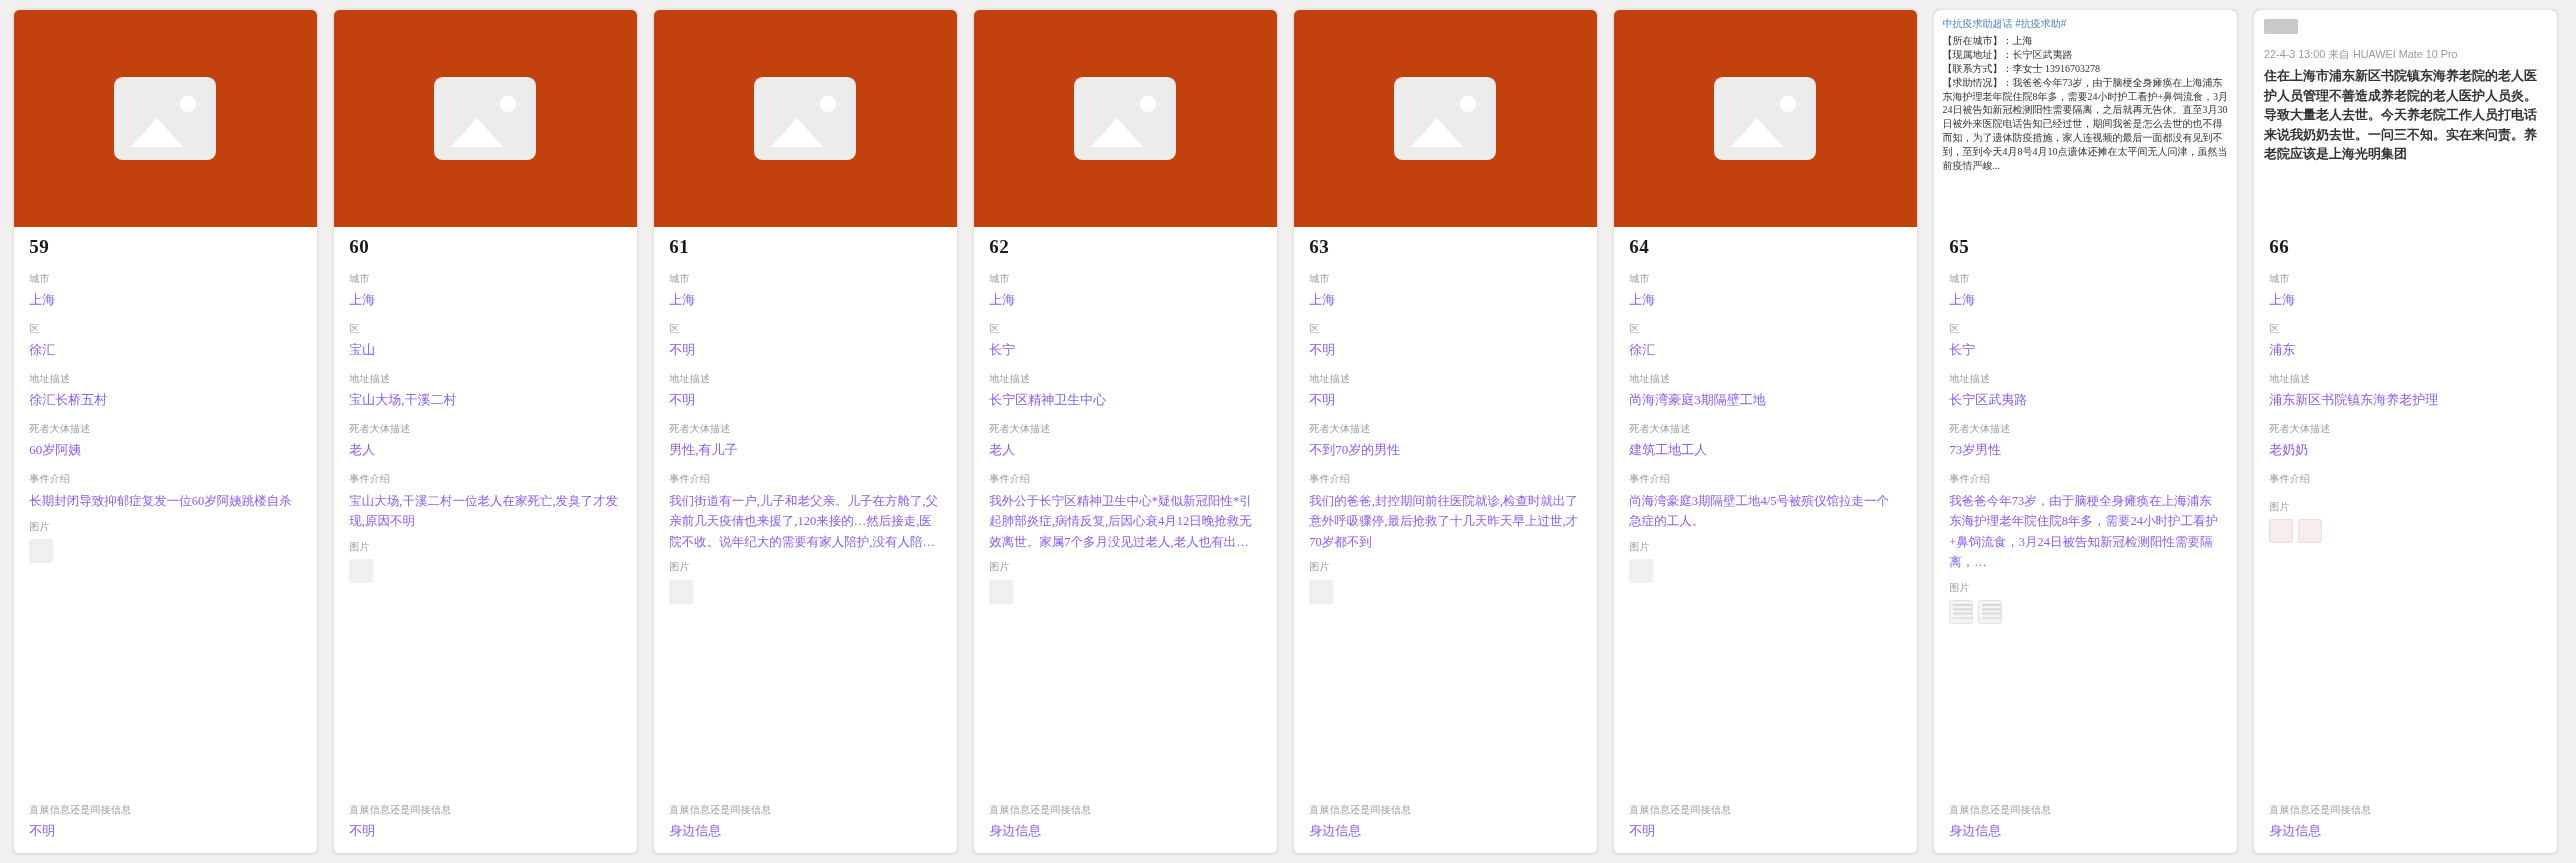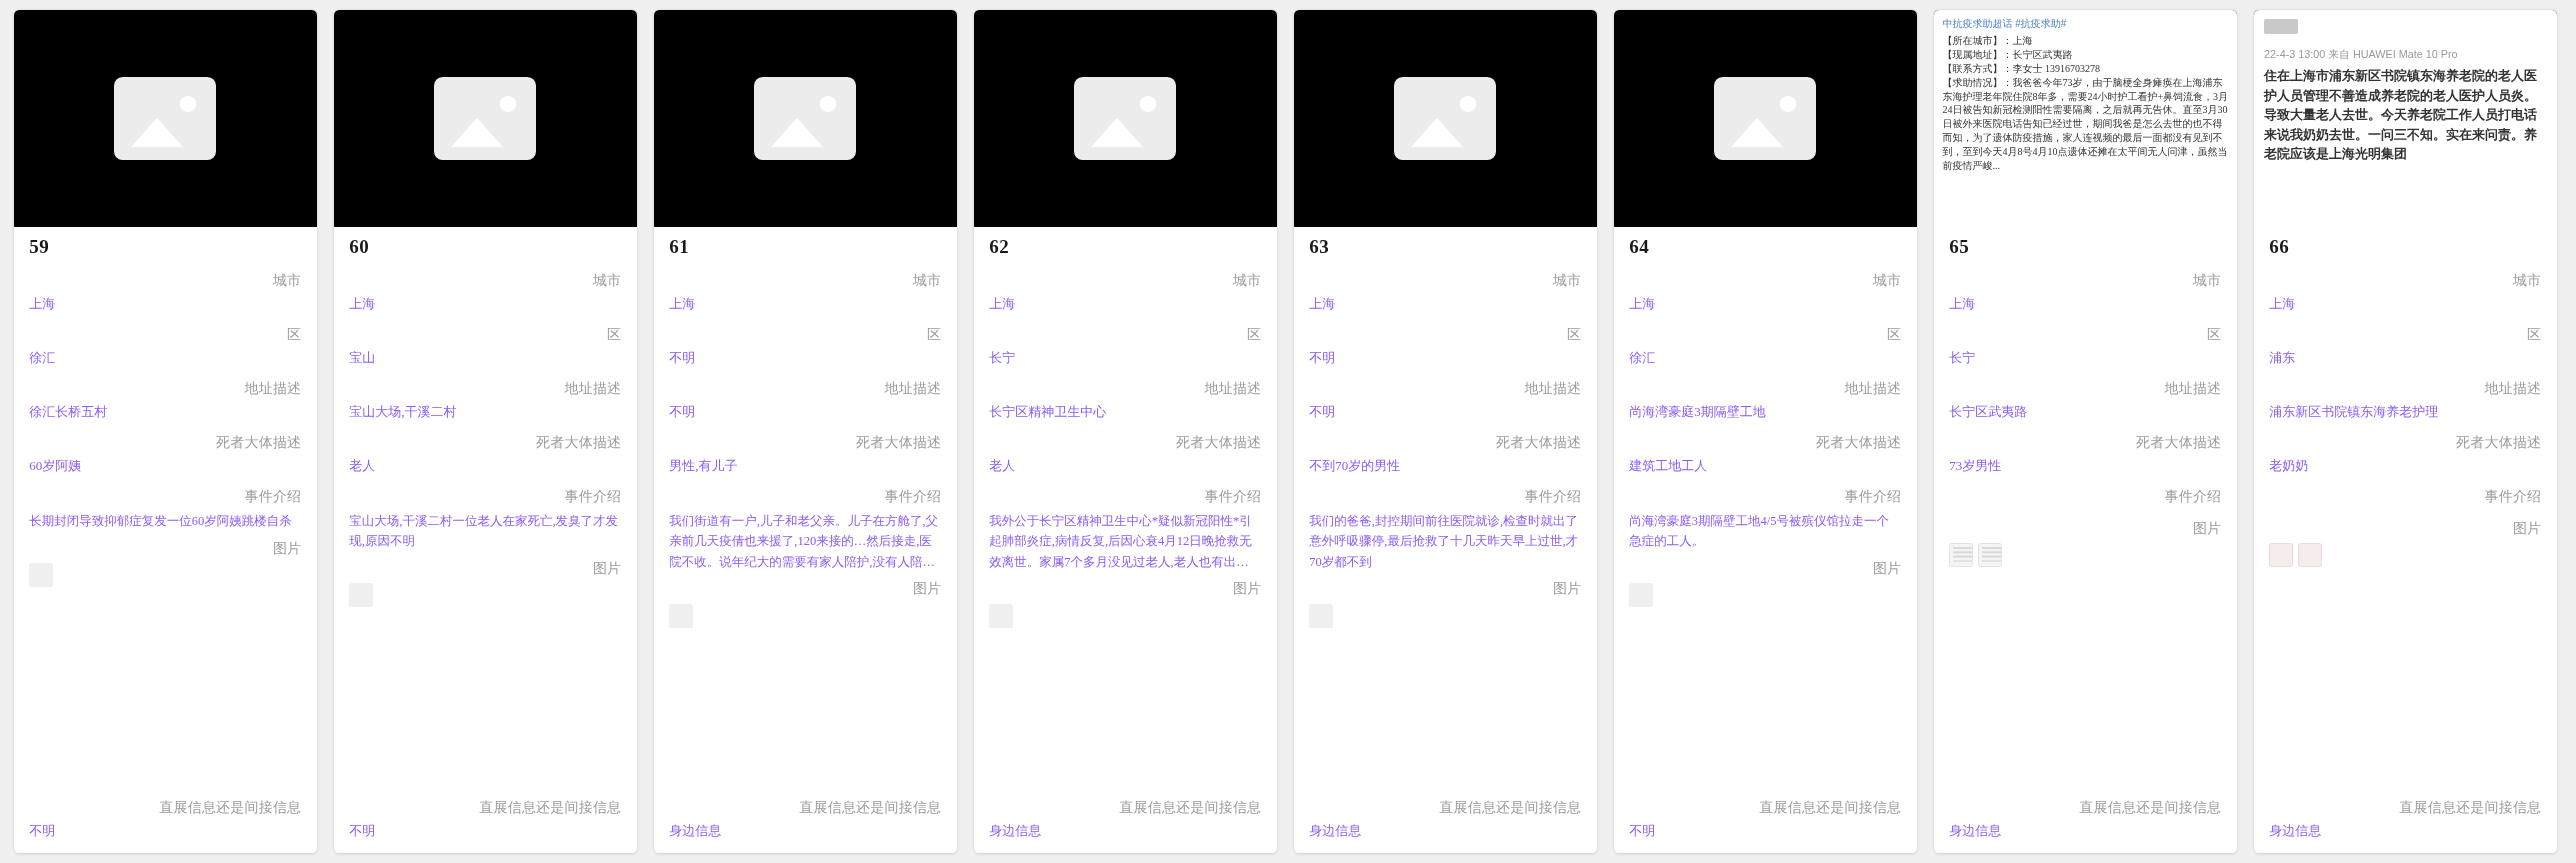--- a/index.html
+++ b/index.html
@@ -26,21 +26,21 @@
     height: 843px;
     position: relative;
     overflow: hidden;
     display: flex;
     flex-direction: column;
   }
   
   .card-media {
     height: 217px;
     flex: 0 0 217px;
-    background: #000000;
+    background: #c2410c;
     position: relative;
     overflow: hidden;
   }
   .ph-wrap {
     width: 100%; height: 100%;
     display: flex; align-items: center; justify-content: center;
   }
   .ph-icon {
     width: 102px; height: 83px;
     background: #ececec;
@@ -99,25 +99,24 @@
   }
   .row-id {
     font-size: 19px;
     font-weight: 700;
     color: #1a1a1a;
     margin: 8.6px 0 13.8px 0;
     letter-spacing: 0.4px;
   }
   .field { margin-bottom: 12px; }
   .field-label {
-    font-size: 14px;
+    font-size: 10px;
     color: #9b9b9b;
     margin-bottom: 5.2px;
     letter-spacing: 0.2px;
-    text-align: right;
   }
   .field-value {
     font-size: 13px;
     color: #8b5cf6;
     line-height: 1.45;
   }
   .field.desc .field-value {
     font-size: 12.5px;
     line-height: 1.62;
     max-height: 117px;
@@ -417,20 +416,21 @@
         <div class="field">
           <div class="field-label">地址描述</div>
           <div class="field-value">长宁区武夷路</div>
         </div>
         <div class="field">
           <div class="field-label">死者大体描述</div>
           <div class="field-value">73岁男性</div>
         </div>
         <div class="field desc">
           <div class="field-label">事件介绍</div>
+          <div class="field-value">我爸爸今年73岁，由于脑梗全身瘫痪在上海浦东东海护理老年院住院8年多，需要24小时护工看护+鼻饲流食，3月24日被告知新冠检测阳性需要隔离，…</div>
         </div>
         <div class="field pic">
           <div class="field-label">图片</div>
           <div class="thumbs">
             <div class="thumb doc"></div>
             <div class="thumb doc"></div>
           </div>
         </div>
         <div class="field source">
           <div class="field-label">直展信息还是间接信息</div>

